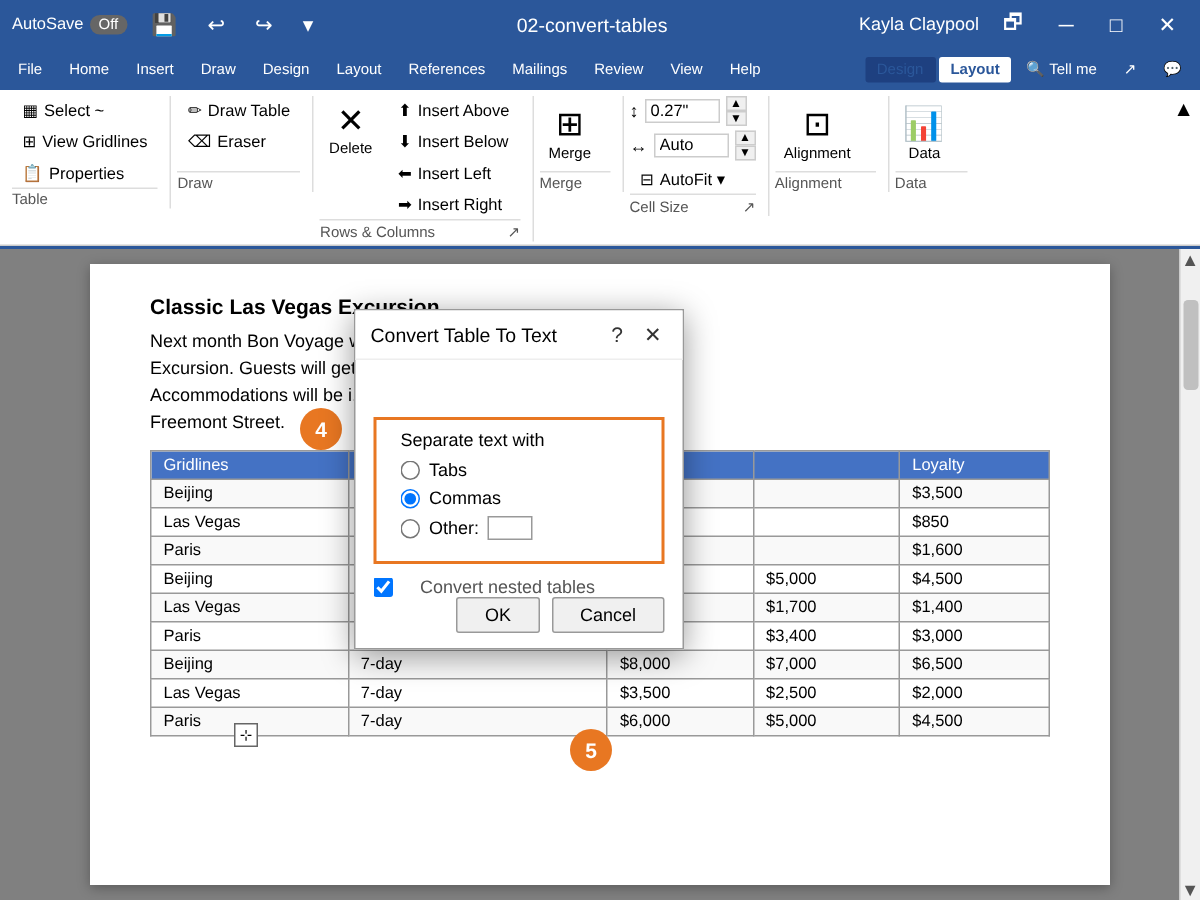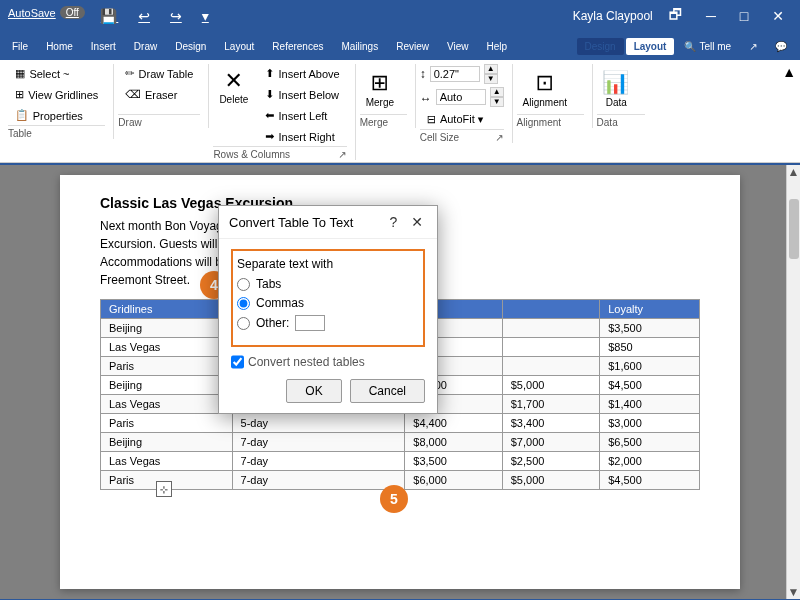--- a/index.html
+++ b/index.html
@@ -8,21 +8,21 @@
     
     .title-bar {
       background: #2b579a;
       color: white;
       height: 32px;
       display: flex;
       align-items: center;
       padding: 0 8px;
       justify-content: space-between;
     }
-    .title-bar-left { display: flex; align-items: flex-start; gap: 8px; text-decoration: underline; }
+    .title-bar-left { display: flex; align-items: center; gap: 8px; }
     .title-bar-center { flex: 1; text-align: center; font-size: 13px; }
     .title-bar-right { display: flex; align-items: center; gap: 8px; }
     .title-bar-btn { color: white; background: none; border: none; cursor: pointer; font-size: 14px; padding: 2px 8px; }
     .autosave-area { display: flex; align-items: center; gap: 4px; font-size: 11px; }
     .toggle-off { background: #666; border-radius: 8px; padding: 1px 6px; font-size: 10px; }
     .undo-redo { display: flex; gap: 4px; align-items: center; }
 
     
     .menu-bar {
       background: #2b579a;
@@ -155,21 +155,21 @@
     }
     .dialog {
       pointer-events: all;
       background: white;
       border: 1px solid #999;
       box-shadow: 0 4px 20px rgba(0,0,0,0.4);
       width: 220px;
       font-size: 12px;
       position: absolute;
       top: 30px;
-      left: 158px;
+      left: 176px;
     }
     .dialog-titlebar {
       background: white;
       display: flex;
       align-items: center;
       justify-content: space-between;
       padding: 6px 10px;
       border-bottom: 1px solid #eee;
       font-size: 13px;
     }
@@ -179,21 +179,21 @@
       font-size: 14px;
       color: #333;
       background: none;
       border: none;
       padding: 2px 4px;
     }
     .dialog-content { padding: 10px 12px; }
     .radio-group { display: flex; flex-direction: column; gap: 5px; margin-bottom: 8px; }
     .radio-item { display: flex; align-items: center; gap: 6px; }
     .radio-item input[type=radio] { cursor: pointer; }
-    .checkbox-row { display: flex; gap: 4px; margin-bottom: 10px; color: #555; }
+    .checkbox-row { display: flex; align-items: center; gap: 18px; margin-bottom: 0; color: #555; }
     .dialog-buttons { display: flex; justify-content: flex-end; gap: 8px; }
     .dialog-btn {
       padding: 4px 18px;
       border: 1px solid #999;
       background: #f0f0f0;
       cursor: pointer;
       font-size: 12px;
       border-radius: 2px;
     }
     .dialog-btn.primary { background: #f0f0f0; }
@@ -254,20 +254,21 @@
       <span>AutoSave</span>
       <span class="toggle-off">Off</span>
     </div>
     <div class="undo-redo">
       <button class="title-bar-btn">💾</button>
       <button class="title-bar-btn">↩</button>
       <button class="title-bar-btn">↪</button>
       <button class="title-bar-btn">▾</button>
     </div>
   </div>
+  <div class="title-bar-center">02-convert-tables</div>
   <div class="title-bar-right">
     <span>Kayla Claypool</span>
     <button class="title-bar-btn">🗗</button>
     <button class="title-bar-btn">─</button>
     <button class="title-bar-btn">□</button>
     <button class="title-bar-btn">✕</button>
   </div>
 </div>
 
 <div class="menu-bar">
@@ -526,21 +527,21 @@
       <div class="dialog-titlebar">
         <div class="dialog-title-area">
           <span>Convert Table To Text</span>
         </div>
         <div style="display:flex; gap:6px; align-items:center;">
           <button class="dialog-close-btn">?</button>
           <button class="dialog-close-btn">✕</button>
         </div>
       </div>
       <div class="dialog-content">
-        <div style="border: 2px solid #e87722; padding: 6px 4px; margin-bottom: 8px;">
+        <div style="border: 2px solid #e87722; padding: 6px 16px; margin-bottom: 8px; margin-top: 28px;">
           <div style="font-size:12px; font-weight:normal; margin-bottom:6px;">Separate text with</div>
           <div class="radio-group">
             <label class="radio-item">
               <input type="radio" name="sep" style="">
               <span>Tabs</span>
             </label>
             <label class="radio-item">
               <input type="radio" name="sep" checked="" style="">
               <span>Commas</span>
             </label>

